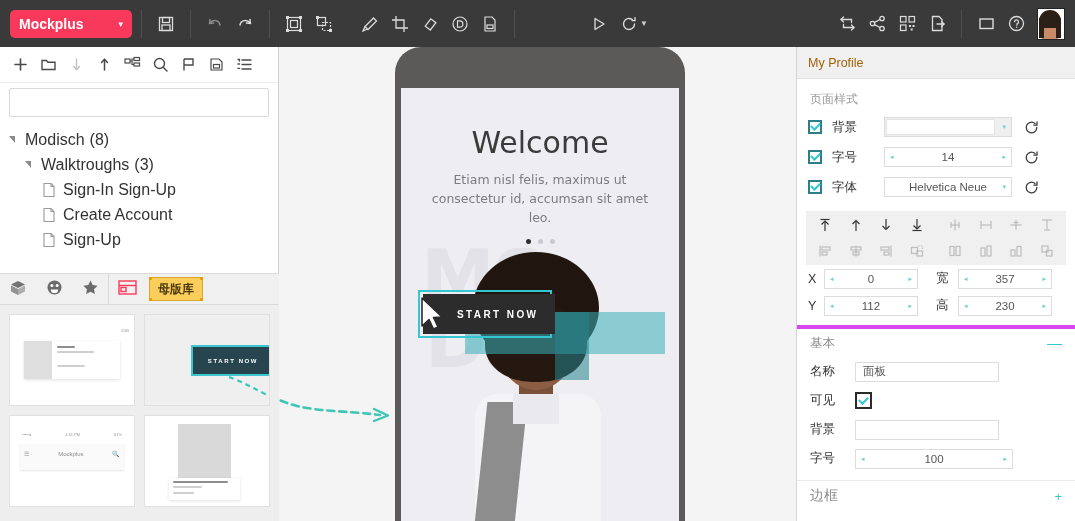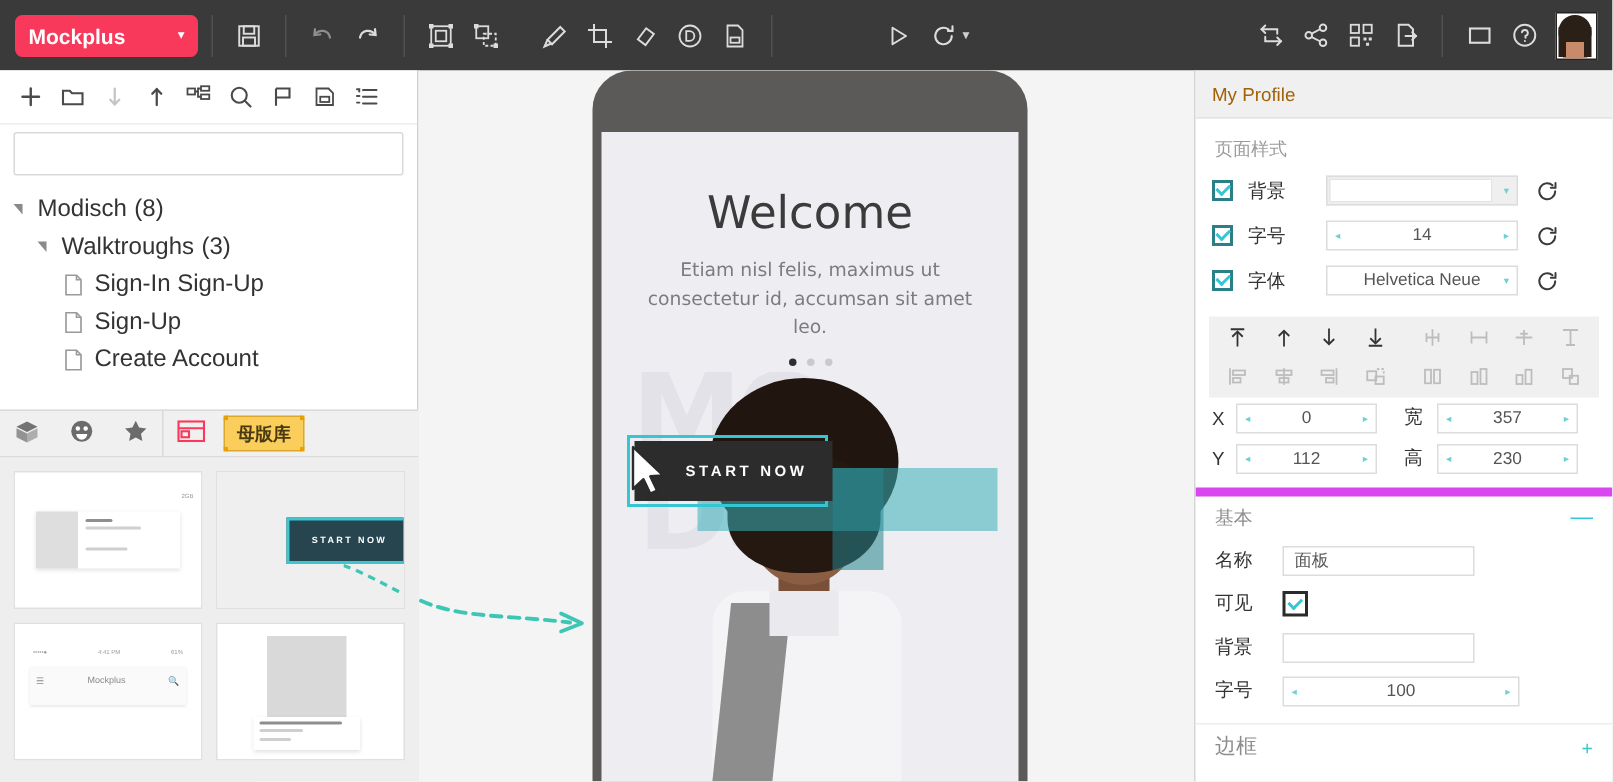--- a/index.html
+++ b/index.html
@@ -191,27 +191,27 @@
   .agcol{width:50%;display:grid;grid-template-columns:repeat(4,1fr);padding:0 4px;box-sizing:border-box;}
   .agbtn{height:26px;display:flex;align-items:center;justify-content:center;cursor:pointer;}
 
   .xyrow{display:flex;align-items:center;height:27px;padding-left:11px;}
   .xylbl{font-size:12.5px;color:#333;width:16px;flex:none;}
   .xylbl.cn{width:22px;}
   .fb-xy{width:94px;justify-content:center;}
   .xygap{width:18px;}
 
   .basic-head{
-    display:flex;align-items:center;height:28px;border-top:6px solid #d946ef;margin-top:6px;padding:0 13px;
+    display:flex;align-items:center;height:28px;border-top:4px solid #d946ef;margin-top:6px;padding:0 13px;
   }
   .basic-head .t{font-size:12.5px;color:#8d8d8d;}
   .minus{margin-left:auto;color:#35c6d4;font-size:15px;cursor:pointer;line-height:10px;}
   .brow{display:flex;align-items:center;height:29px;padding-left:13px;}
   .blbl{font-size:12.5px;color:#333;width:45px;flex:none;}
-  .fb-wide{width:128px;}
+  .fb-wide{width:144px;}
   .fb-wide.pad{padding-left:7px;}
   .fb-num-wide{width:158px;justify-content:center;}
   .cb-big{width:17px;height:17px;border:2px solid #2b2b2b;}
   .foot{border-top:1px solid #ececec;margin-top:7px;padding:6px 13px 0 13px;display:flex;align-items:center;}
   .foot .t{font-size:14px;color:#8d8d8d;}
   .foot .plus{margin-left:auto;color:#35c6d4;font-size:13px;}
 </style>
 </head>
 <body>
 
@@ -458,30 +458,30 @@
         </span>
         <span>Sign-In Sign-Up</span>
       </div>
       <div class="tree-row tree-lvl3">
         <span class="doc-ic">
           <svg width="14" height="16" viewBox="0 0 14 16" fill="none" stroke="#9a9a9a" stroke-width="1.1">
               <path d="M2 1.5 H9 L12 4.5 V14.5 H2 Z"></path>
               <path d="M9 1.5 V4.5 H12"></path>
             </svg>
         </span>
-        <span>Sign-Up</span>
+        <span>Create Account</span>
       </div>
       <div class="tree-row tree-lvl3">
         <span class="doc-ic">
           <svg width="14" height="16" viewBox="0 0 14 16" fill="none" stroke="#9a9a9a" stroke-width="1.1">
               <path d="M2 1.5 H9 L12 4.5 V14.5 H2 Z"></path>
               <path d="M9 1.5 V4.5 H12"></path>
             </svg>
         </span>
-        <span>Create Account</span>
+        <span>Sign-Up</span>
       </div>
     </div>
 
     <div class="lib-tabs">
       <div class="lib-tab">
         <span>
           <svg width="18" height="18" viewBox="0 0 18 18" fill="#6b6b6b">
               <path d="M9 2 L16 5.5 L9 9 L2 5.5 Z" opacity=".95"></path>
               <path d="M2 6.5 L9 10 V16 L2 12.5 Z" opacity=".7"></path>
               <path d="M16 6.5 L9 10 V16 L16 12.5 Z" opacity=".5"></path>

